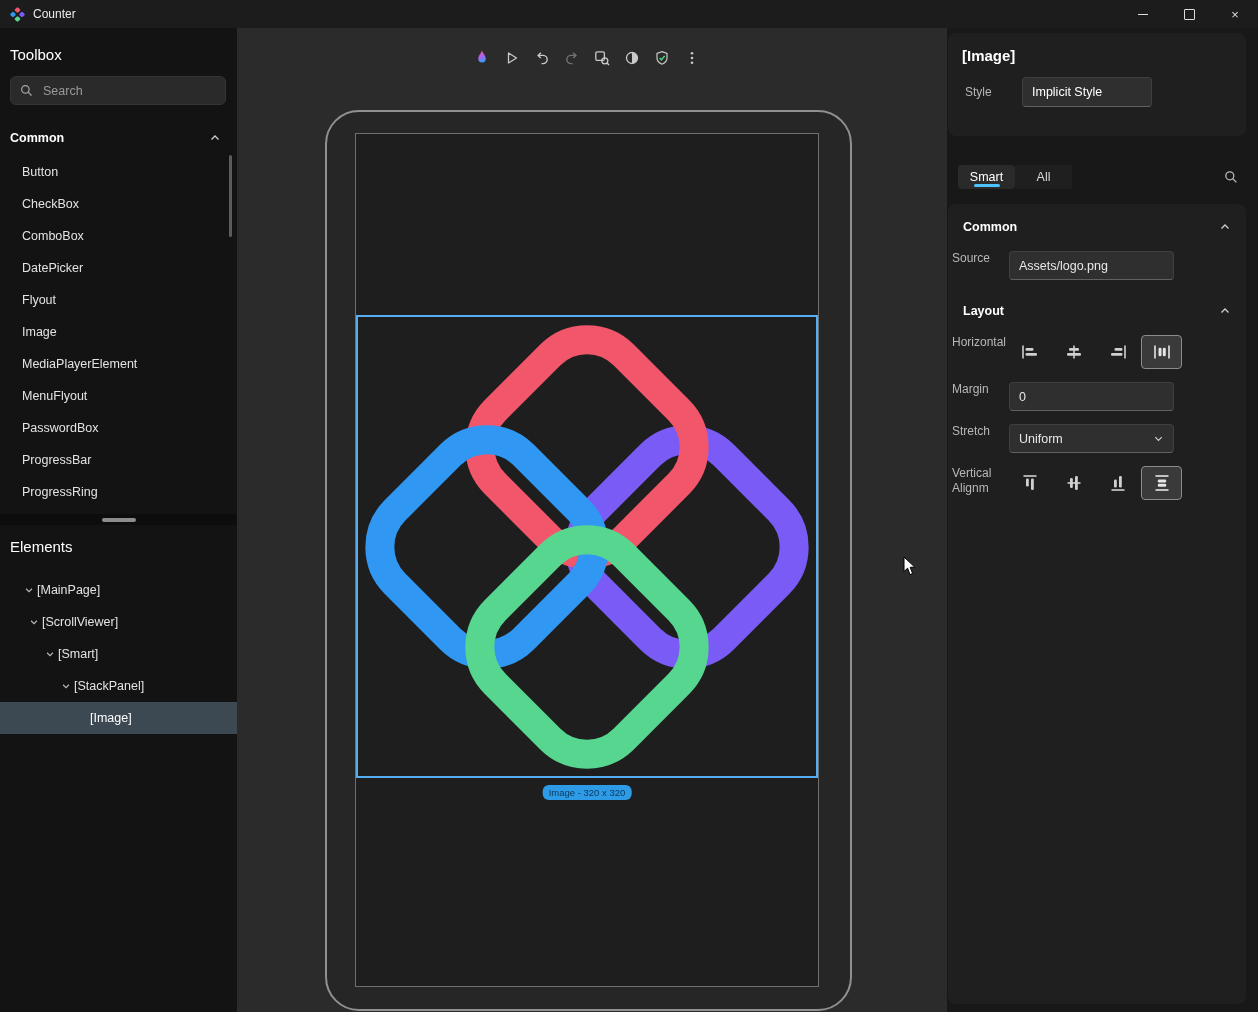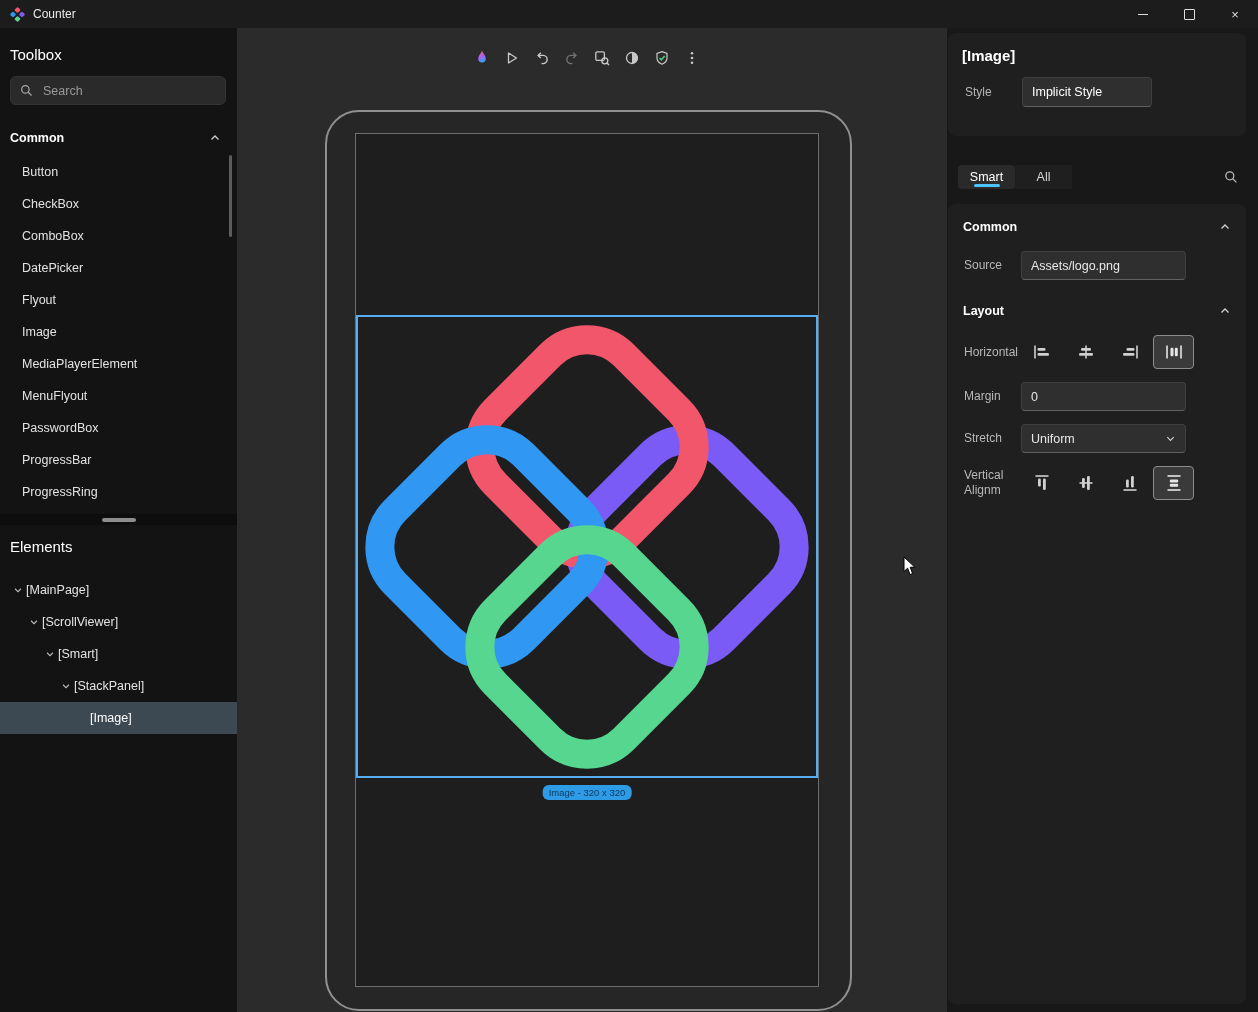--- a/index.html
+++ b/index.html
@@ -58,21 +58,21 @@
   .field{width:165px;height:29px;background:#2f2f2f;border:1px solid #3f3f3f;border-bottom-color:#616161;border-radius:4px;color:#e8e8e8;font-size:12.5px;padding:0 9px;box-sizing:border-box;font-family:"Liberation Sans",sans-serif;outline:none}
   .style-row .field{width:130px;height:30px;color:#ffffff}
   .tabs-row{position:absolute;top:132px;left:11px;right:13px;height:34px;display:flex;align-items:center}
   .tab{width:57px;height:24px;display:flex;align-items:center;justify-content:center;font-size:12.5px;color:#d6d6d6;position:relative;background:#1f1f1f;cursor:default}
   .tab.active{background:#2a2a2a;color:#fff;border-radius:4px}
   .tab-underline{position:absolute;bottom:2px;left:50%;transform:translateX(-50%);width:26px;height:3px;border-radius:2px;background:#4cc2ff}
   .tabs-search{margin-left:auto;width:28px;height:28px;display:flex;align-items:center;justify-content:center;cursor:default}
   .card-body{top:176px;bottom:8px}
   .sec-head{display:flex;align-items:center;justify-content:space-between;margin:12px 15px 0 15px;height:22px}
   .sec-head .sec-title{font-size:12.5px;font-weight:700;color:#fff}
-  .prop-row{display:flex;align-items:center;margin:13px 14px 0 16px}
+  .prop-row{display:flex;margin:13px 14px 0 4px}
   .layout-gap{margin-top:20px}
   .align-group{display:flex;gap:3px}
   .align-btn{width:39px;height:32px;display:flex;align-items:center;justify-content:center;border:1px solid transparent;border-radius:4px;cursor:default}
   .align-btn.sel{background:#3a3a3a;border-color:#8c8c8c}
   .select{display:flex;align-items:center;justify-content:space-between}
   .select .sel-val{font-size:12.5px;color:#e8e8e8}
 </style>
 </head>
 <body>
 
@@ -136,21 +136,21 @@
   </div>
   <div class="vscroll"></div>
 
   <div class="splitter">
     <span class="handle"></span>
   </div>
 
   <div class="panel-title" style="top:510px">Elements</div>
 
   <div class="tree">
-    <div class="tree-row" style="padding-left:10px">
+    <div class="tree-row" style="padding-left:21px">
       <span class="caret">
           <svg width="10" height="10" viewBox="0 0 12 12">
             <path d="M2.5 4.5 L6 8 L9.5 4.5" fill="none" stroke="#bbb" stroke-width="1.3"></path>
           </svg>
         </span>
       <span>[MainPage]</span>
     </div>
     <div class="tree-row" style="padding-left:26px">
       <span class="caret">
           <svg width="10" height="10" viewBox="0 0 12 12">

